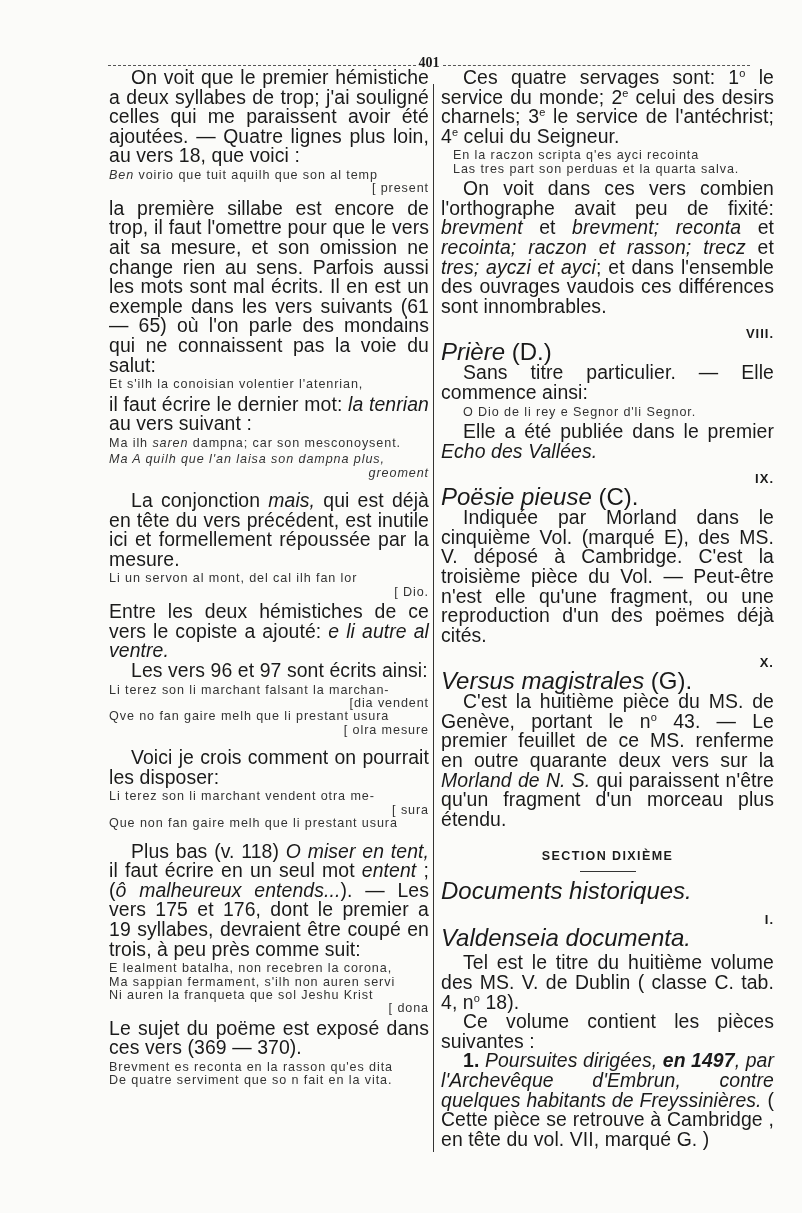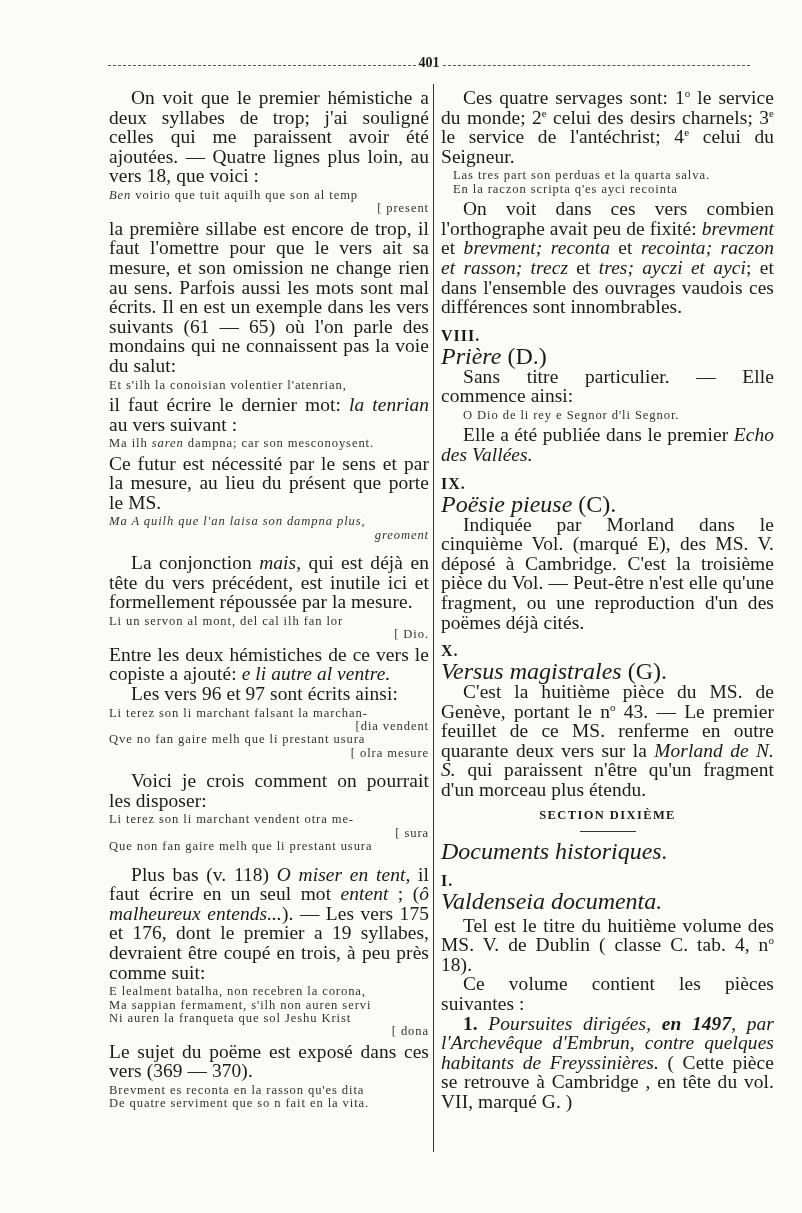--- a/index.html
+++ b/index.html
@@ -19,22 +19,22 @@
   }
   .header .rule {
     flex: 1; height: 0; border-top: 1.5px dashed #555;
     margin-top: 4px;
   }
   .header .pnum {
     font-family: "Liberation Serif", serif; font-size: 14px; font-weight: bold;
     padding: 0 3px; letter-spacing: 0;
   }
   .col {
-    position: absolute; top: 88px;
-    font-family: Liberation Serif, serif;
+    position: absolute; top: 68px;
+    font-family: Liberation Sans, sans-serif;
   }
   .col-left { left: 109px; width: 320px; }
   .col-right { left: 441px; width: 333px; }
   .divider {
     position: absolute; left: 433px; top: 84px; width: 0; height: 1068px;
     border-left: 1.5px solid #333;
   }
   p { margin: 0; }
   .para {
     font-size: 19.4px; line-height: 19.6px; text-align: justify;
@@ -42,29 +42,29 @@
   }
   .para.indent { text-indent: 22px; }
   .verse {
     font-size: 12.6px; line-height: 13.4px; letter-spacing: 0.9px;
     color: #333; text-align: justify; margin: 3px 0 3px 0;
   }
   .verse .cont { display: block; text-align: right; }
   .verse .line { display: block; }
   .gap { height: 8px; }
   .num {
-    text-align: left; font-size: 16px; font-weight: bold; letter-spacing: 1px;
+    text-align: right; font-size: 13px; font-weight: bold; letter-spacing: 1px;
     margin: 10px 0 0 0;
   }
   .title-i {
     text-align: left; font-style: italic; font-size: 24px; line-height: 22px;
   }
   .section {
     text-align: center; font-size: 12.5px; letter-spacing: 1.4px; font-weight: bold;
-    margin-top: 8px;
+    margin-top: 20px;
   }
   .short-rule {
     width: 56px; margin: 8px auto 8px auto; border-top: 1px solid #333;
   }
   i, em { font-style: italic; }
   .sup { font-size: 11px; vertical-align: super; line-height: 0; }
   .bold { font-weight: bold; }
   .small-caps { font-variant: small-caps; }
 </style>
 </head>
@@ -93,21 +93,20 @@
     <div class="verse">
       <span class="line">Et s'ilh la conoisian volentier l'atenrian,</span>
     </div>
 
     <p class="para"><span>il faut écrire le dernier mot: </span><i>la tenrian</i><span> au vers suivant :</span></p>
 
     <div class="verse">
       <span class="line"><span>Ma ilh </span><i>saren</i><span> dampna; car son mesconoysent.</span></span>
     </div>
 
-    <p class="para">Ce futur est nécessité par le sens et par la mesure, au lieu du présent que porte le MS.</p>
 
     <div class="verse" style="font-style:italic">
       <span class="line">Ma A quilh que l'an laisa son dampna plus,</span>
       <span class="cont">greoment</span>
     </div>
 
     <div class="gap"></div>
     <p class="para indent"><span>La conjonction </span><i>mais,</i><span> qui est déjà en tête du vers précédent, est inutile ici et formellement répoussée par la mesure.</span></p>
 
     <div class="verse">
@@ -150,22 +149,22 @@
     <div class="verse">
       <span class="line">Brevment es reconta en la rasson qu'es dita</span>
       <span class="line">De quatre serviment que so n fait en la vita.</span>
     </div>
   </div>
 
   <div class="col col-right">
     <p class="para indent"><span>Ces quatre servages sont: 1</span><span class="sup">o</span><span> le service du monde; 2</span><span class="sup">e</span><span> celui des desirs charnels; 3</span><span class="sup">e</span><span> le service de l'antéchrist; 4</span><span class="sup">e</span><span> celui du Seigneur.</span></p>
 
     <div class="verse" style="padding-left:12px">
+      <span class="line">En la raczon scripta q'es ayci recointa</span>
       <span class="line">Las tres part son perduas et la quarta salva.</span>
-      <span class="line">En la raczon scripta q'es ayci recointa</span>
     </div>
 
     <p class="para indent"><span>On voit dans ces vers combien l'orthographe avait peu de fixité: </span><i>brevment</i><span> et </span><i>brevment; reconta</i><span> et </span><i>recointa; raczon et rasson; trecz</i><span> et </span><i>tres; ayczi et ayci</i><span>; et dans l'ensemble des ouvrages vaudois ces différences sont innombrables.</span></p>
 
     <div class="num">VIII.</div>
     <div class="title-i"><i>Prière</i><span style="font-style:normal"> (D.)</span></div>
 
     <p class="para indent">Sans titre particulier. — Elle commence ainsi:</p>
     <div class="verse" style="padding-left:22px">
       <span class="line">O Dio de li rey e Segnor d'li Segnor.</span>

